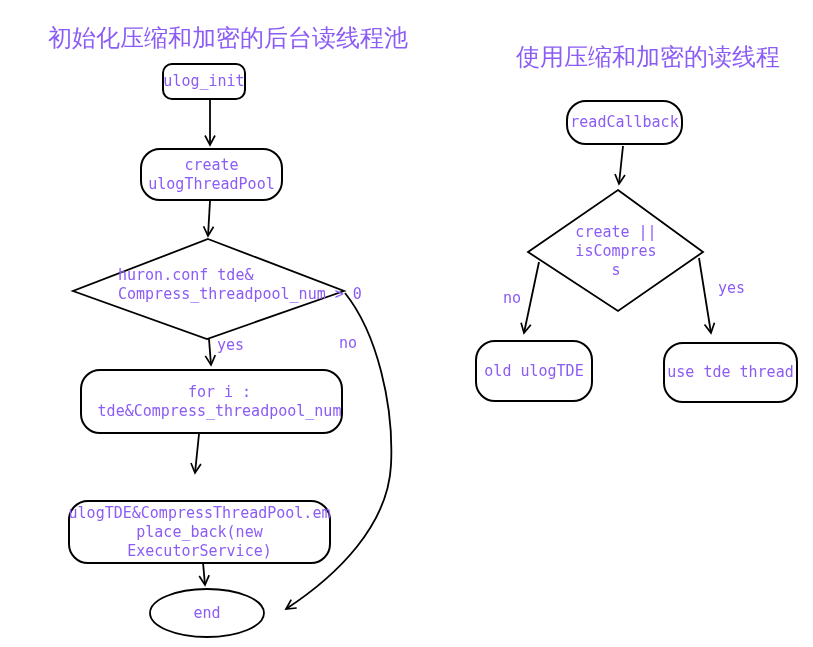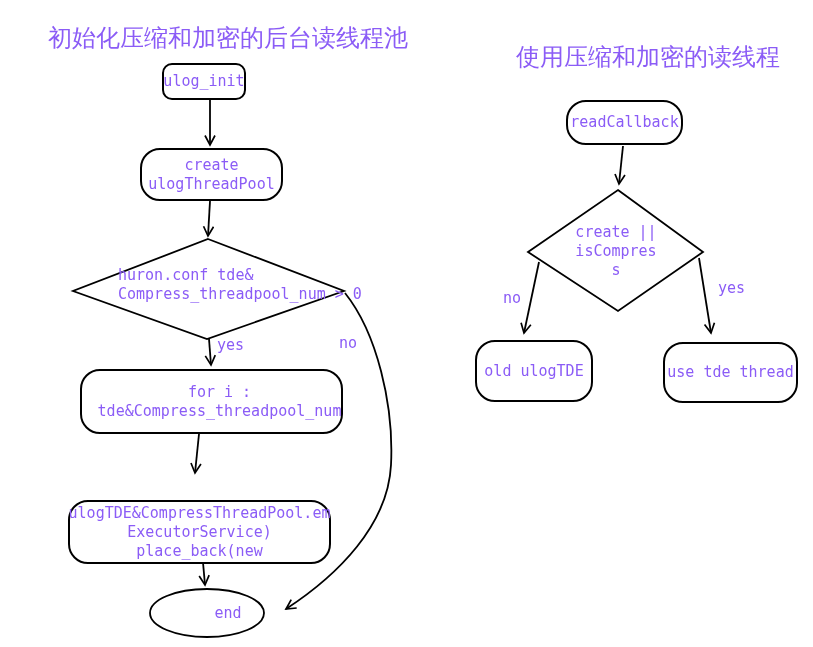--- a/index.html
+++ b/index.html
@@ -8,21 +8,21 @@
   .edges{position:absolute;left:0;top:0;width:813px;height:647px;}
   .title{position:absolute;font-family:"DejaVu Sans","Liberation Sans",sans-serif;
          font-size:24px;font-weight:500;white-space:nowrap;}
   .node{position:absolute;border:2px solid #000;border-radius:20px;background:#fff;
         display:flex;flex-direction:column;align-items:center;justify-content:center;
         font-size:15px;line-height:19px;text-align:center;box-sizing:border-box;
         white-space:nowrap;}
   .dtext{position:absolute;font-size:15px;line-height:19px;white-space:nowrap;}
   .dtext.center{text-align:center;}
   .elabel{position:absolute;font-size:15px;line-height:15px;white-space:nowrap;}
-  .etext{position:absolute;font-size:15px;line-height:19px;text-align:center;padding-left:21px;}
+  .etext{position:absolute;font-size:15px;line-height:19px;text-align:center;}
 </style>
 </head>
 <body>
 
 <div class="canvas">
 
   <svg class="edges" width="813" height="647" viewBox="0 0 813 647" fill="none" stroke="#000" stroke-width="1.8">
     <defs>
       <marker id="ah" markerUnits="userSpaceOnUse" markerWidth="18" markerHeight="18" refX="10.5" refY="6" orient="auto">
         <path d="M1,1 L10.5,6 L1,11" fill="none" stroke="#000" stroke-width="1.7"></path>
@@ -64,22 +64,22 @@
   <div class="elabel" style="left:217px;top:338px;">yes</div>
   <div class="elabel" style="left:339px;top:336px;">no</div>
 
   <div class="node" style="left:80px;top:369px;width:263px;height:65px;padding-left:16px;">
     <div>for i :</div>
     <div>tde&amp;Compress_threadpool_num</div>
   </div>
 
   <div class="node" style="left:68px;top:500px;width:263px;height:64px;">
     <div>ulogTDE&amp;CompressThreadPool.em</div>
+    <div>place_back(new</div>
     <div>ExecutorService)</div>
-    <div>place_back(new</div>
   </div>
 
   <div class="etext" style="left:150px;top:604px;width:114px;">end</div>
 
   <div class="node" style="left:566px;top:100px;width:117px;height:45px;">
     <div>readCallback</div>
   </div>
 
   <div class="dtext center" style="left:540px;top:223px;width:152px;">
     <div>create ||</div>

